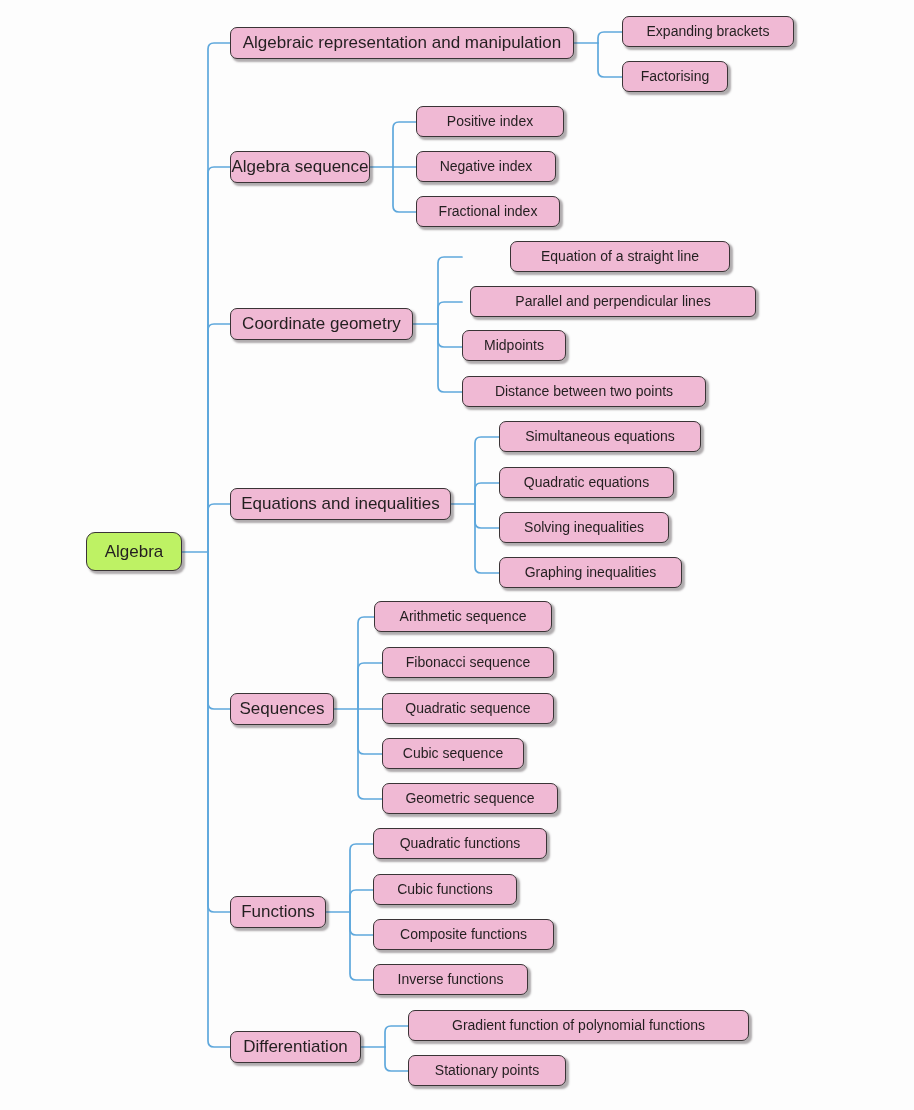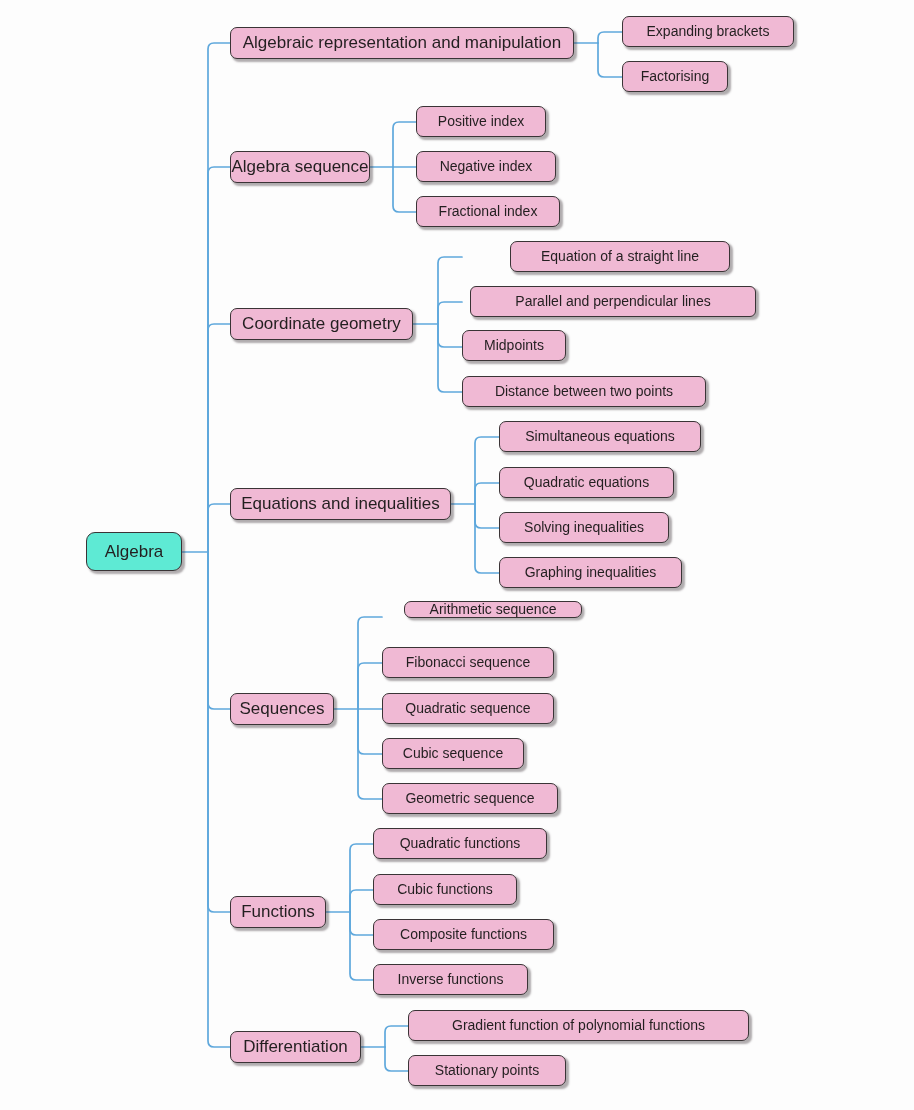--- a/index.html
+++ b/index.html
@@ -32,21 +32,21 @@
     border: 1.6px solid #3a3436;
     border-radius: 7px;
     color: #231f20;
     white-space: nowrap;
     box-shadow: 2.5px 2.5px 2px rgba(60,50,55,0.40);
     z-index: 2;
   }
   .node.root {
     font-size: 17px;
     border-radius: 9px;
-    background: #5eead4;
+    background: #bef264;
   }
   .node.lvl2 { font-size: 17px; }
   .node.lvl3 { font-size: 14px; }
   .node span { display: block; line-height: 1; padding-bottom: 1px; }
 </style>
 </head>
 <body>
 
 <div id="canvas">
   <svg id="wires">
@@ -98,21 +98,21 @@
     </div>
     <div class="node lvl3" style="left: 622px; top: 16px; width: 172px; height: 31px;">
       <span>Expanding brackets</span>
     </div>
     <div class="node lvl3" style="left: 622px; top: 61px; width: 106px; height: 31px;">
       <span>Factorising</span>
     </div>
     <div class="node lvl2" style="left: 230px; top: 151px; width: 140px; height: 32px;">
       <span>Algebra sequence</span>
     </div>
-    <div class="node lvl3" style="left: 416px; top: 106px; width: 130px; height: 31px;">
+    <div class="node lvl3" style="left: 416px; top: 106px; width: 148px; height: 31px;">
       <span>Positive index</span>
     </div>
     <div class="node lvl3" style="left: 416px; top: 151px; width: 140px; height: 31px;">
       <span>Negative index</span>
     </div>
     <div class="node lvl3" style="left: 416px; top: 196px; width: 144px; height: 31px;">
       <span>Fractional index</span>
     </div>
     <div class="node lvl2" style="left: 230px; top: 308px; width: 183px; height: 32px;">
       <span>Coordinate geometry</span>
@@ -140,21 +140,21 @@
     </div>
     <div class="node lvl3" style="left: 499px; top: 512px; width: 170px; height: 31px;">
       <span>Solving inequalities</span>
     </div>
     <div class="node lvl3" style="left: 499px; top: 557px; width: 183px; height: 31px;">
       <span>Graphing inequalities</span>
     </div>
     <div class="node lvl2" style="left: 230px; top: 693px; width: 104px; height: 32px;">
       <span>Sequences</span>
     </div>
-    <div class="node lvl3" style="left: 404px; top: 601px; width: 178px; height: 17px;">
+    <div class="node lvl3" style="left: 374px; top: 601px; width: 178px; height: 31px;">
       <span>Arithmetic sequence</span>
     </div>
     <div class="node lvl3" style="left: 382px; top: 647px; width: 172px; height: 31px;">
       <span>Fibonacci sequence</span>
     </div>
     <div class="node lvl3" style="left: 382px; top: 693px; width: 172px; height: 31px;">
       <span>Quadratic sequence</span>
     </div>
     <div class="node lvl3" style="left: 382px; top: 738px; width: 142px; height: 31px;">
       <span>Cubic sequence</span>

